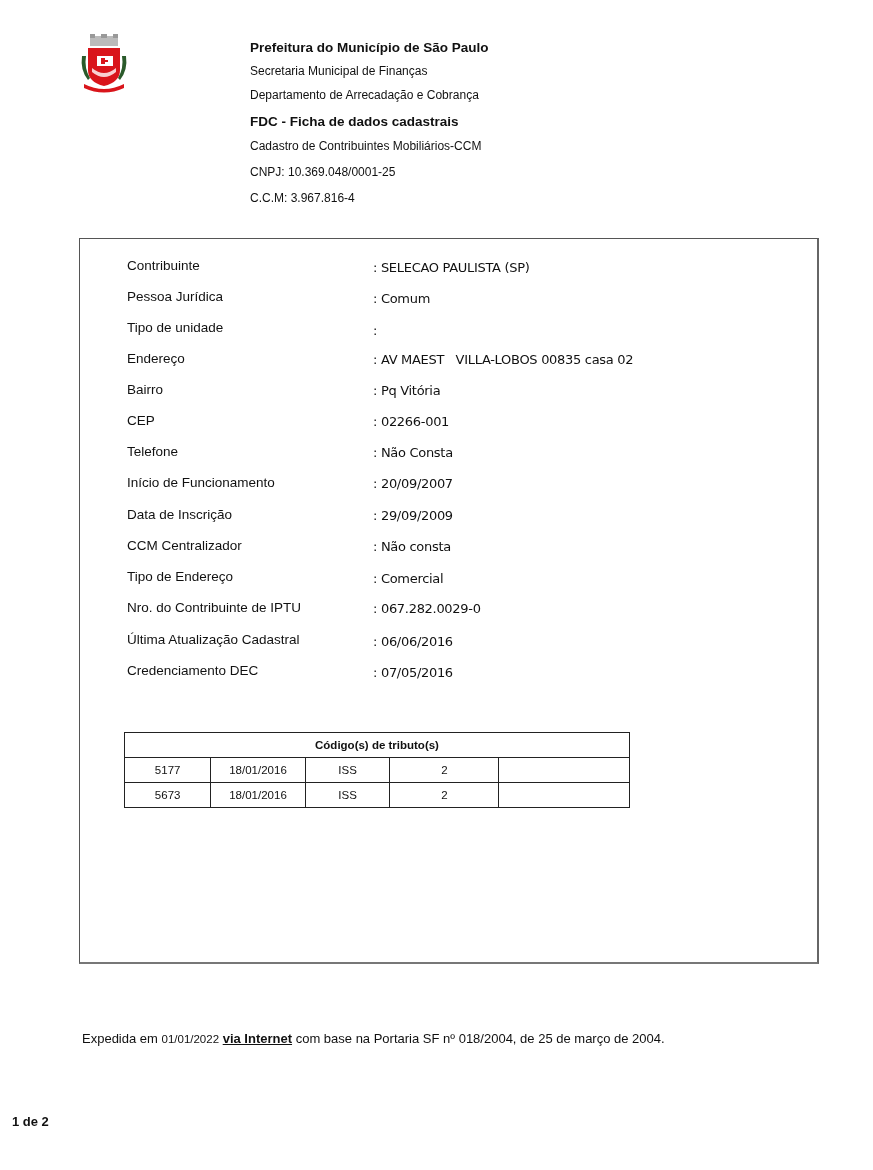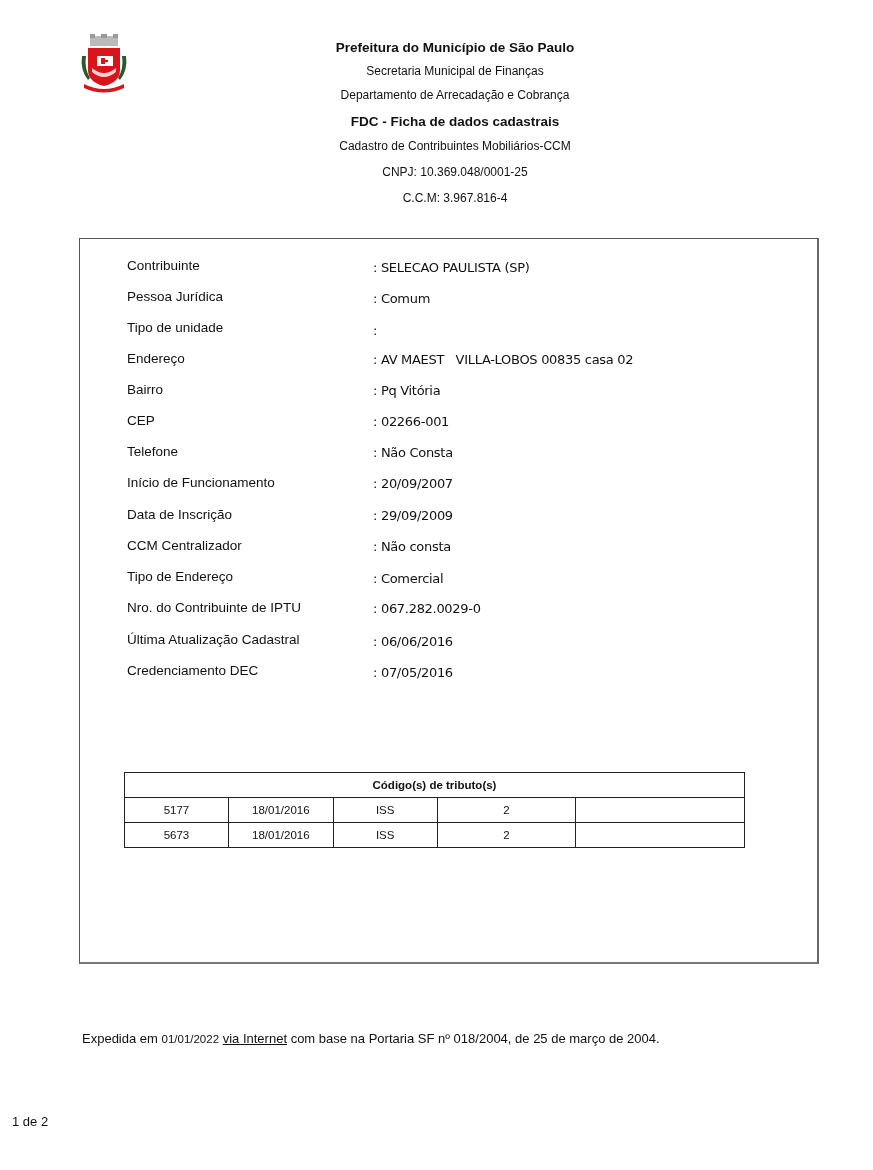--- a/index.html
+++ b/index.html
@@ -1,38 +1,38 @@
 <!DOCTYPE html>
 <html><head>
 <meta charset="utf-8">
 <style>
   html, body { margin:0; padding:0; background:#fff; }
   body { width:873px; height:1170px; position:relative; overflow:hidden;
          font-family:"Liberation Sans", sans-serif; color:#111; }
   .abs { position:absolute; }
-  .hdr { position:absolute; left:250px; width:410px; text-align:center; white-space:nowrap; }
+  .hdr { position:absolute; left:250px; width:410px; text-align:left; white-space:nowrap; }
   .hdr-title { top:40px; font-size:13.5px; font-weight:bold; }
   .hdr-l1 { top:64px; font-size:12px; }
   .hdr-l2 { top:88px; font-size:12px; }
   .hdr-fdc { top:114px; font-size:13.5px; font-weight:bold; }
   .hdr-l3 { top:139px; font-size:12px; }
   .hdr-l4 { top:165px; font-size:12px; }
   .hdr-l5 { top:191px; font-size:12px; }
   .logo { left:78px; top:34px; width:52px; height:62px; }
   .box { left:79px; top:238px; width:740px; height:726px; border:1px solid #555;
          border-right:2px solid #666; border-bottom:2px solid #777; box-sizing:border-box; }
   .lbl { position:absolute; left:127px; font-size:13.5px; white-space:nowrap; }
   .val { position:absolute; left:373px; font-size:13px; white-space:nowrap; font-family:"DejaVu Sans", sans-serif; letter-spacing:-0.3px; }
-  table.trib { position:absolute; left:124px; top:772px; width:621px; border-collapse:collapse; font-size:11.5px; }
+  table.trib { position:absolute; left:124px; top:732px; width:506px; border-collapse:collapse; font-size:11.5px; }
   table.trib td, table.trib th { border:1px solid #222; height:24px; text-align:center; padding:0; font-weight:normal; }
   table.trib th.cap { font-weight:bold; font-size:11.5px; }
   .footer { left:82px; top:1031px; font-size:13px; white-space:nowrap; }
   .footer .sm { font-size:11.5px; }
-  .footer .lnk { font-weight:normal; text-decoration:underline; }
-  .pageno { left:12px; top:1114px; font-size:13px; }
+  .footer .lnk { font-weight:bold; text-decoration:underline; }
+  .pageno { left:12px; top:1114px; font-size:13px;font-weight:bold; }
 </style>
 </head>
 <body>
 
 <div class="abs logo">
   <svg width="52" height="62" viewBox="0 0 52 62">
     <rect x="12" y="2" width="28" height="10" fill="#bbb"></rect>
     <rect x="12" y="0" width="5" height="4" fill="#999"></rect>
     <rect x="23" y="0" width="6" height="4" fill="#999"></rect>
     <rect x="35" y="0" width="5" height="4" fill="#999"></rect>

